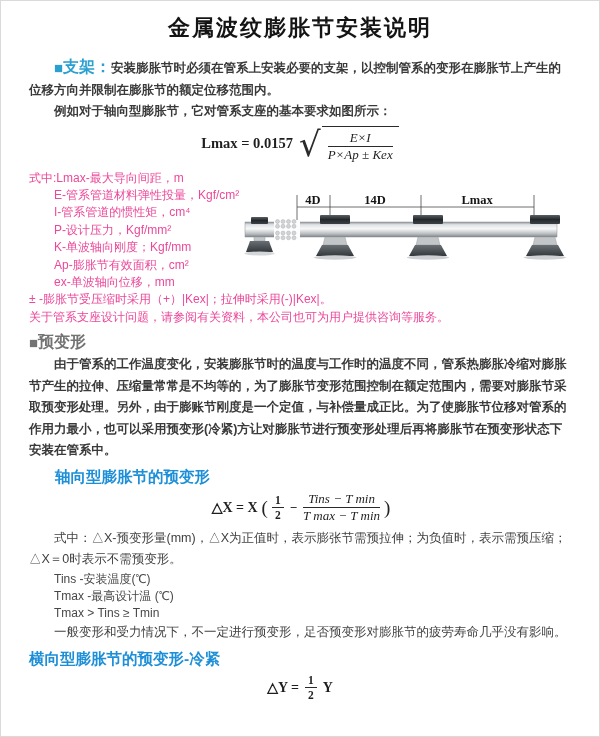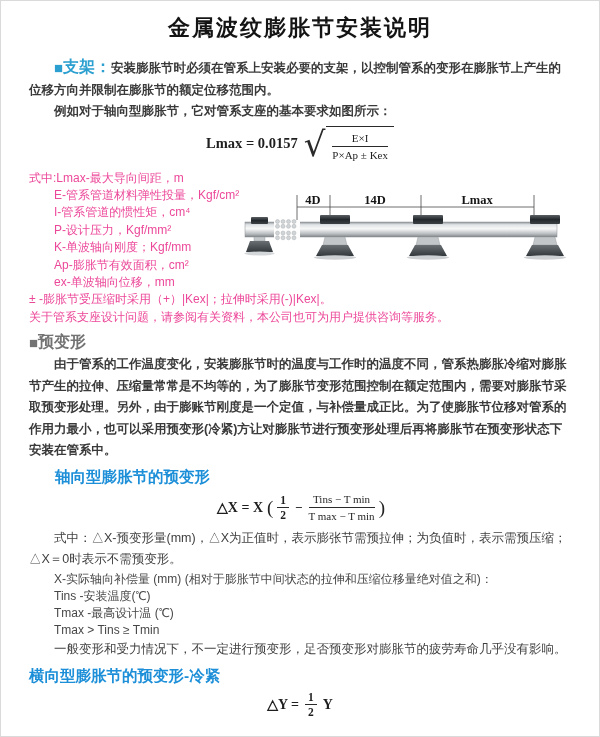--- a/index.html
+++ b/index.html
@@ -34,21 +34,21 @@
   
   .formula {
     display:flex; align-items:center; justify-content:center;
     font-family:"Liberation Serif", serif; color:#1f1f1f;
     gap:6px;
   }
   .f1 { height:42px; }
   .f-lhs { font-weight:700; font-size:14.5px; }
   .sqrt-sign { font-family:"DejaVu Sans", sans-serif; font-size:34px; font-weight:400; line-height:30px; margin-right:-5px; color:#2a2a2a; }
   .radicand { border-top:1.5px solid #2a2a2a; padding:1px 6px 0 6px; display:inline-block; }
-  .frac { display:inline-flex; flex-direction:column; text-align:center; font-size:11px; line-height:14px; }
+  .frac { display:inline-flex; flex-direction:column; text-align:center; font-size:13px; line-height:14px; font-style:italic; }
   .frac .num { border-bottom:1px solid #2a2a2a; padding:0 3px 1px 3px; }
   .frac .den { padding-top:1px; }
   .frac.small { font-style:normal; font-weight:700; font-size:11.5px; line-height:12px; }
   .f2 { height:40px; }
   .f2 .serif-b, .f3 .serif-b { font-weight:700; font-size:14px; }
   .paren { font-size:19px; font-weight:400; color:#222; margin:0 -2px; }
   .minus { font-size:13px; font-weight:700; }
   .f3 { height:36px; }
 
   
@@ -194,21 +194,20 @@
     <span class="frac">
       <span class="num">Tins − T min</span>
       <span class="den">T max − T min</span>
     </span>
     <span class="paren">)</span>
   </div>
 
   <p class="para indent">式中：△X-预变形量(mm)，△X为正值时，表示膨张节需预拉伸；为负值时，表示需预压缩；△X＝0时表示不需预变形。</p>
 
   <div class="deflines">
-    <div class="def-line2">X-实际轴向补偿量 (mm) (相对于膨胀节中间状态的拉伸和压缩位移量绝对值之和)：</div>
     <div class="def-line2">Tins -安装温度(℃)</div>
     <div class="def-line2">Tmax -最高设计温 (℃)</div>
     <div class="def-line2">Tmax &gt; Tins ≥ Tmin</div>
   </div>
 
   <p class="para indent">一般变形和受力情况下，不一定进行预变形，足否预变形对膨胀节的疲劳寿命几乎没有影响。</p>
 
   <h3 class="sub-head">横向型膨胀节的预变形-冷紧</h3>
 
   <div class="formula f3">

